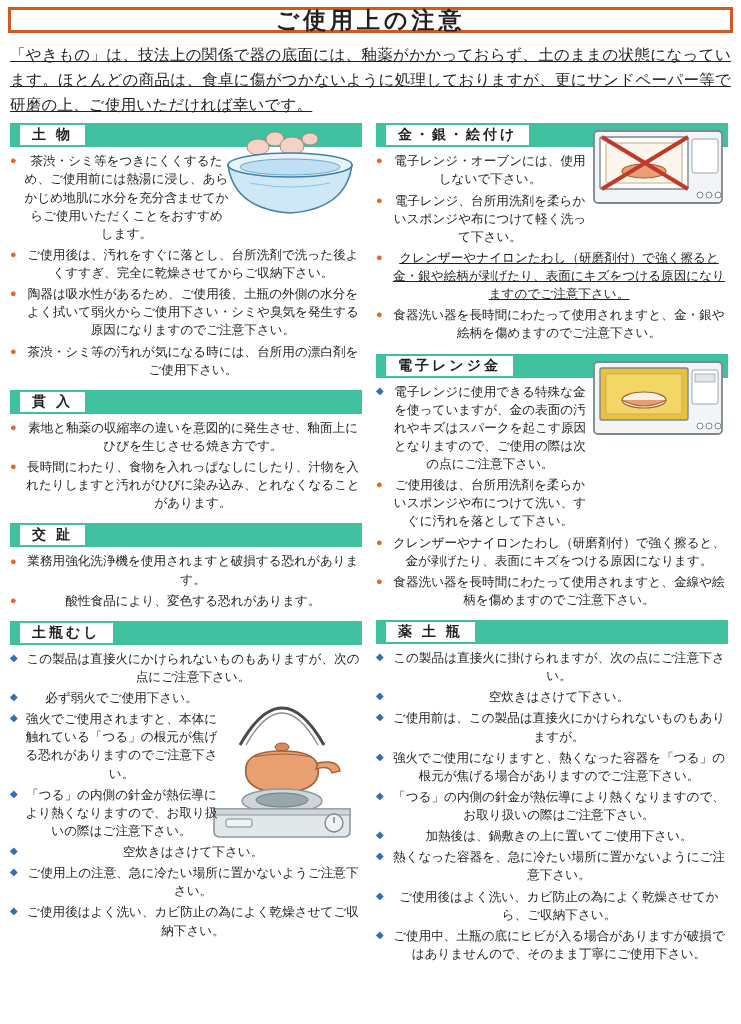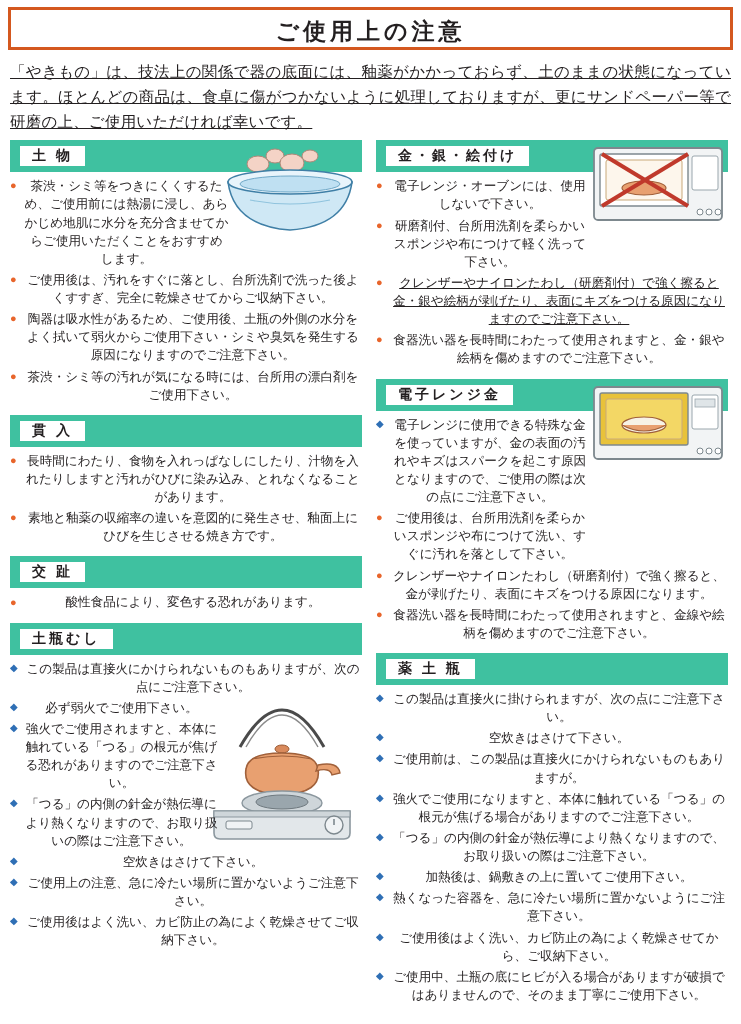--- a/index.html
+++ b/index.html
@@ -19,23 +19,23 @@
     width: 741px;
     height: 1024px;
     box-sizing: border-box;
     padding: 0;
   }
   
   .header {
     margin: 7px 8px 0 8px;
     border: 3px solid #d4581f;
     box-sizing: border-box;
-    height: 43px;
+    height: 26px;
     display: flex;
-    align-items: flex-end;
+    align-items: center;
     justify-content: center;
   }
   .header .title {
     font-size: 23px;
     font-weight: bold;
     letter-spacing: 4px;
     color: #231f20;
   }
   
   .intro {
@@ -53,21 +53,21 @@
     padding: 0 10px;
     box-sizing: border-box;
   }
   .col {
     width: 352px;
     flex: 0 0 352px;
   }
   
   .sec-head {
     background: #3fc1a0;
-    height: 32px;
+    height: 24px;
     display: flex;
     align-items: center;
     margin-bottom: 5px;
   }
   .sec-head .chip {
     background: #ffffff;
     color: #231f20;
     font-size: 14px;
     font-weight: bold;
     letter-spacing: 3px;
@@ -148,30 +148,31 @@
           <li style="max-width:352px;">陶器は吸水性があるため、ご使用後、土瓶の外側の水分をよく拭いて弱火からご使用下さい・シミや臭気を発生する原因になりますのでご注意下さい。</li>
           <li style="max-width:352px;">茶渋・シミ等の汚れが気になる時には、台所用の漂白剤をご使用下さい。</li>
         </ul>
       </div>
 
       <div class="section">
         <div class="sec-head">
           <span class="chip">貫  入</span>
         </div>
         <ul class="bul dot">
+          <li>素地と釉薬の収縮率の違いを意図的に発生させ、釉面上にひびを生じさせる焼き方です。</li>
           <li>長時間にわたり、食物を入れっぱなしにしたり、汁物を入れたりしますと汚れがひびに染み込み、とれなくなることがあります。</li>
-          <li>素地と釉薬の収縮率の違いを意図的に発生させ、釉面上にひびを生じさせる焼き方です。</li>
         </ul>
       </div>
 
       <div class="section">
         <div class="sec-head">
           <span class="chip">交  趾</span>
         </div>
         <ul class="bul dot">
+          <li>業務用強化洗浄機を使用されますと破損する恐れがあります。</li>
           <li>酸性食品により、変色する恐れがあります。</li>
         </ul>
       </div>
 
       <div class="section rel">
         <div class="sec-head">
           <span class="chip">土瓶むし</span>
         </div>
         <div class="teapot-wrap">
           <svg width="160" height="190" viewBox="0 0 160 190">
@@ -226,21 +227,21 @@
             <rect x="104" y="14" width="26" height="34" rx="2" fill="#ffffff" stroke="#9aa6ad" stroke-width="1"></rect>
             <circle cx="112" cy="70" r="3" fill="#ffffff" stroke="#7d888e" stroke-width="1"></circle>
             <circle cx="121" cy="70" r="3" fill="#ffffff" stroke="#7d888e" stroke-width="1"></circle>
             <circle cx="130" cy="70" r="3" fill="#ffffff" stroke="#7d888e" stroke-width="1"></circle>
             <path d="M14 12 L100 64" stroke="#c0392b" stroke-width="4"></path>
             <path d="M100 12 L14 64" stroke="#c0392b" stroke-width="4"></path>
           </svg>
         </div>
         <ul class="bul dot">
           <li style="max-width:200px;">電子レンジ・オーブンには、使用しないで下さい。</li>
-          <li style="max-width:200px;">研磨剤付、台所用洗剤を柔らかいスポンジや布につけて軽く洗って下さい。</li>
+          <li style="max-width:200px;">電子レンジ、台所用洗剤を柔らかいスポンジや布につけて軽く洗って下さい。</li>
           <li style="max-width:352px;text-decoration:underline;">クレンザーやナイロンたわし（研磨剤付）で強く擦ると金・銀や絵柄が剥げたり、表面にキズをつける原因になりますのでご注意下さい。</li>
           <li style="max-width:352px;">食器洗い器を長時間にわたって使用されますと、金・銀や絵柄を傷めますのでご注意下さい。</li>
         </ul>
       </div>
 
       <div class="section rel" style="min-height:240px;">
         <div class="sec-head">
           <span class="chip">電子レンジ金</span>
         </div>
         <div class="mw-wrap">
@@ -268,21 +269,21 @@
       </div>
 
       <div class="section">
         <div class="sec-head">
           <span class="chip">薬 土 瓶</span>
         </div>
         <ul class="bul diamond">
           <li>この製品は直接火に掛けられますが、次の点にご注意下さい。</li>
           <li>空炊きはさけて下さい。</li>
           <li>ご使用前は、この製品は直接火にかけられないものもありますが。</li>
-          <li>強火でご使用になりますと、本体に触れている「つる」の根元が焦げる場合がありますのでご注意下さい。</li>
+          <li>強火でご使用になりますと、熱くなった容器を「つる」の根元が焦げる場合がありますのでご注意下さい。</li>
           <li>「つる」の内側の針金が熱伝導により熱くなりますので、お取り扱いの際はご注意下さい。</li>
           <li>加熱後は、鍋敷きの上に置いてご使用下さい。</li>
           <li>熱くなった容器を、急に冷たい場所に置かないようにご注意下さい。</li>
           <li>ご使用後はよく洗い、カビ防止の為によく乾燥させてから、ご収納下さい。</li>
           <li>ご使用中、土瓶の底にヒビが入る場合がありますが破損ではありませんので、そのまま丁寧にご使用下さい。</li>
         </ul>
       </div>
     </div>
   </div>
 </div>

